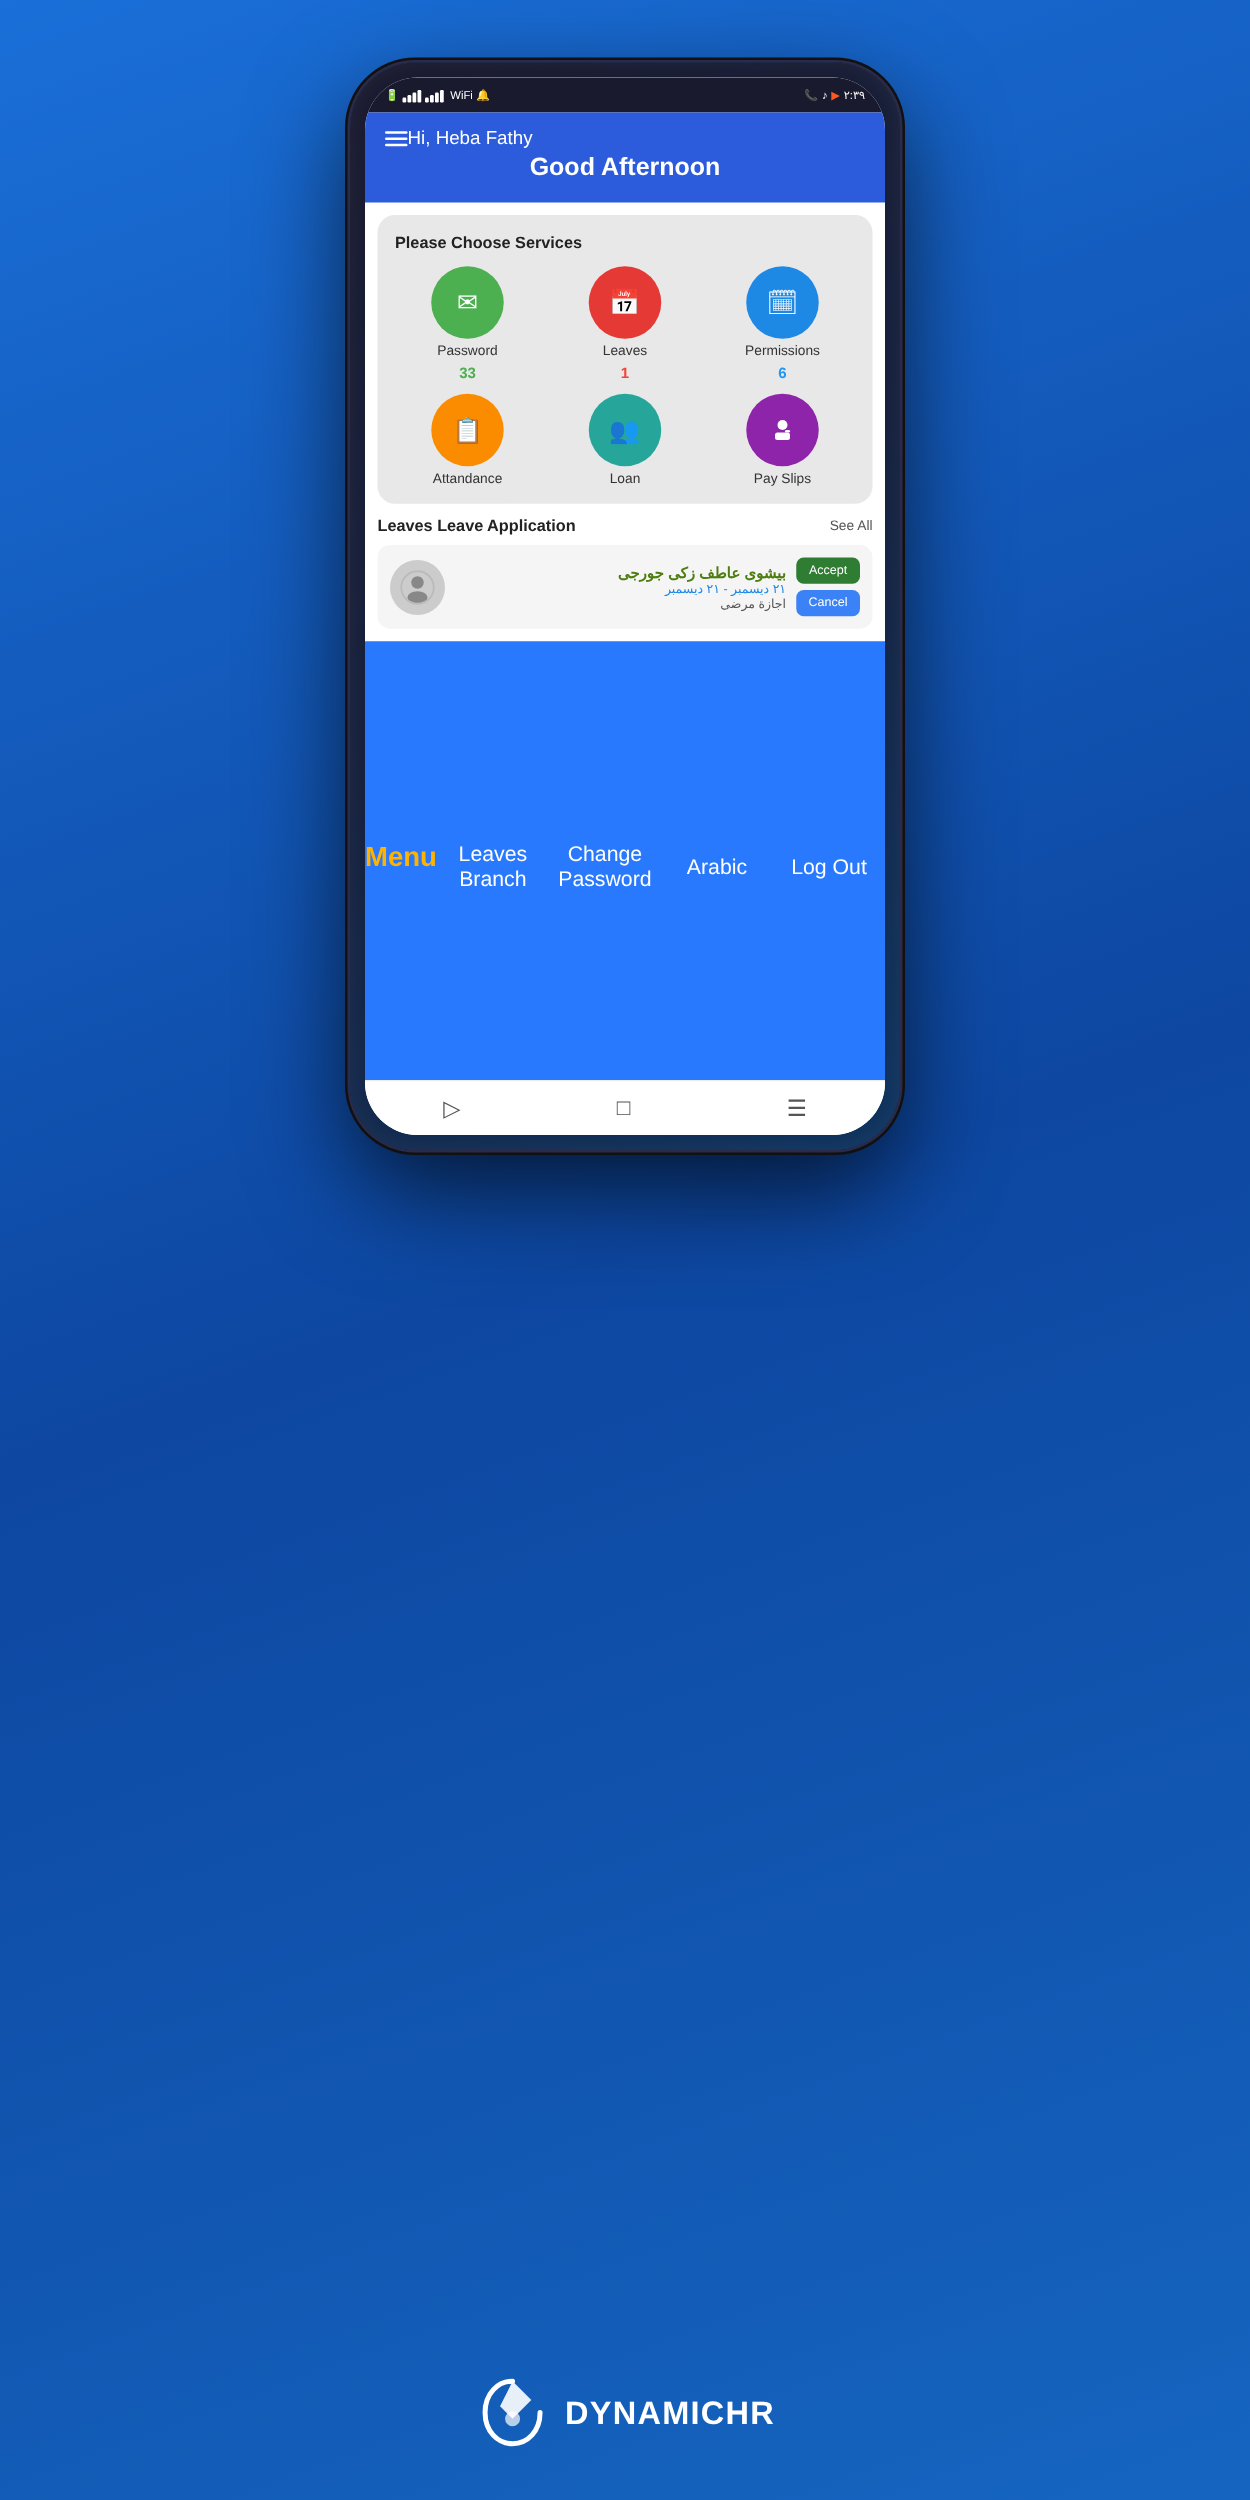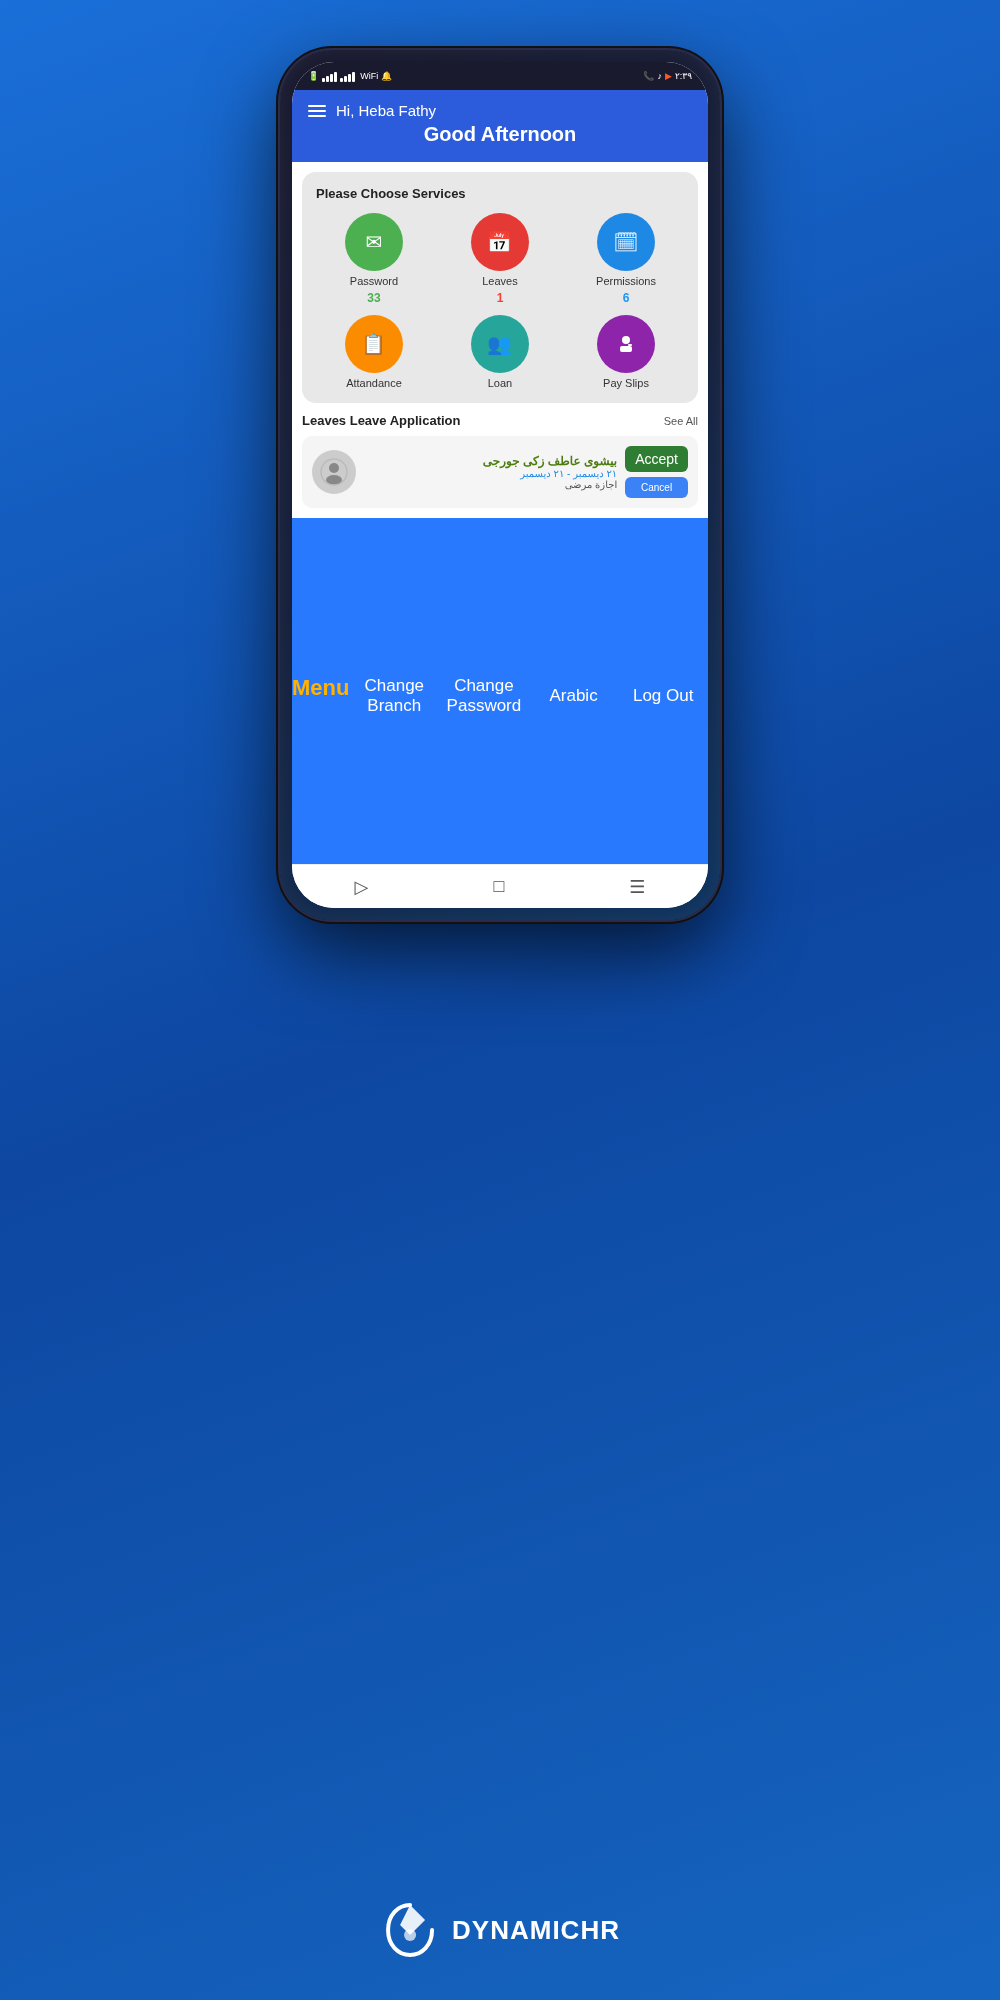--- a/index.html
+++ b/index.html
@@ -99,21 +99,20 @@
     
     .app-header {
       background: #2c5cdb;
       padding: 12px 16px 16px;
       color: white;
       flex-shrink: 0;
     }
     .header-top {
       display: flex;
       align-items: center;
-      gap: 10px;
       margin-bottom: 4px;
     }
     .hamburger {
       display: flex;
       flex-direction: column;
       gap: 3px;
       cursor: pointer;
     }
     .hamburger span {
       width: 18px;
@@ -252,21 +251,21 @@
       display: flex;
       flex-direction: column;
       gap: 5px;
     }
     .btn-accept {
       background: #2e7d32;
       color: white;
       border: none;
       border-radius: 6px;
       padding: 5px 10px;
-      font-size: 14px;
+      font-size: 10px;
       cursor: pointer;
     }
     .btn-cancel {
       background: #3b82f6;
       color: white;
       border: none;
       border-radius: 6px;
       padding: 5px 10px;
       font-size: 10px;
       cursor: pointer;
@@ -447,21 +446,21 @@
             </div>
             <div class="leave-actions">
               <button class="btn-accept">Accept</button>
               <button class="btn-cancel">Cancel</button>
             </div>
           </div>
         </div>
 
         <div class="menu-overlay">
           <div class="menu-title">Menu</div>
-          <div class="menu-item">Change Branch</div>
+          <div class="menu-item">Leaves Branch</div>
           <div class="menu-item">Change Password</div>
           <div class="menu-item">Arabic</div>
           <div class="menu-item">Log Out</div>
         </div>
 
         <div class="nav-bar">
           <span class="nav-icon">▷</span>
           <span class="nav-icon">□</span>
           <span class="nav-icon">☰</span>
         </div>

